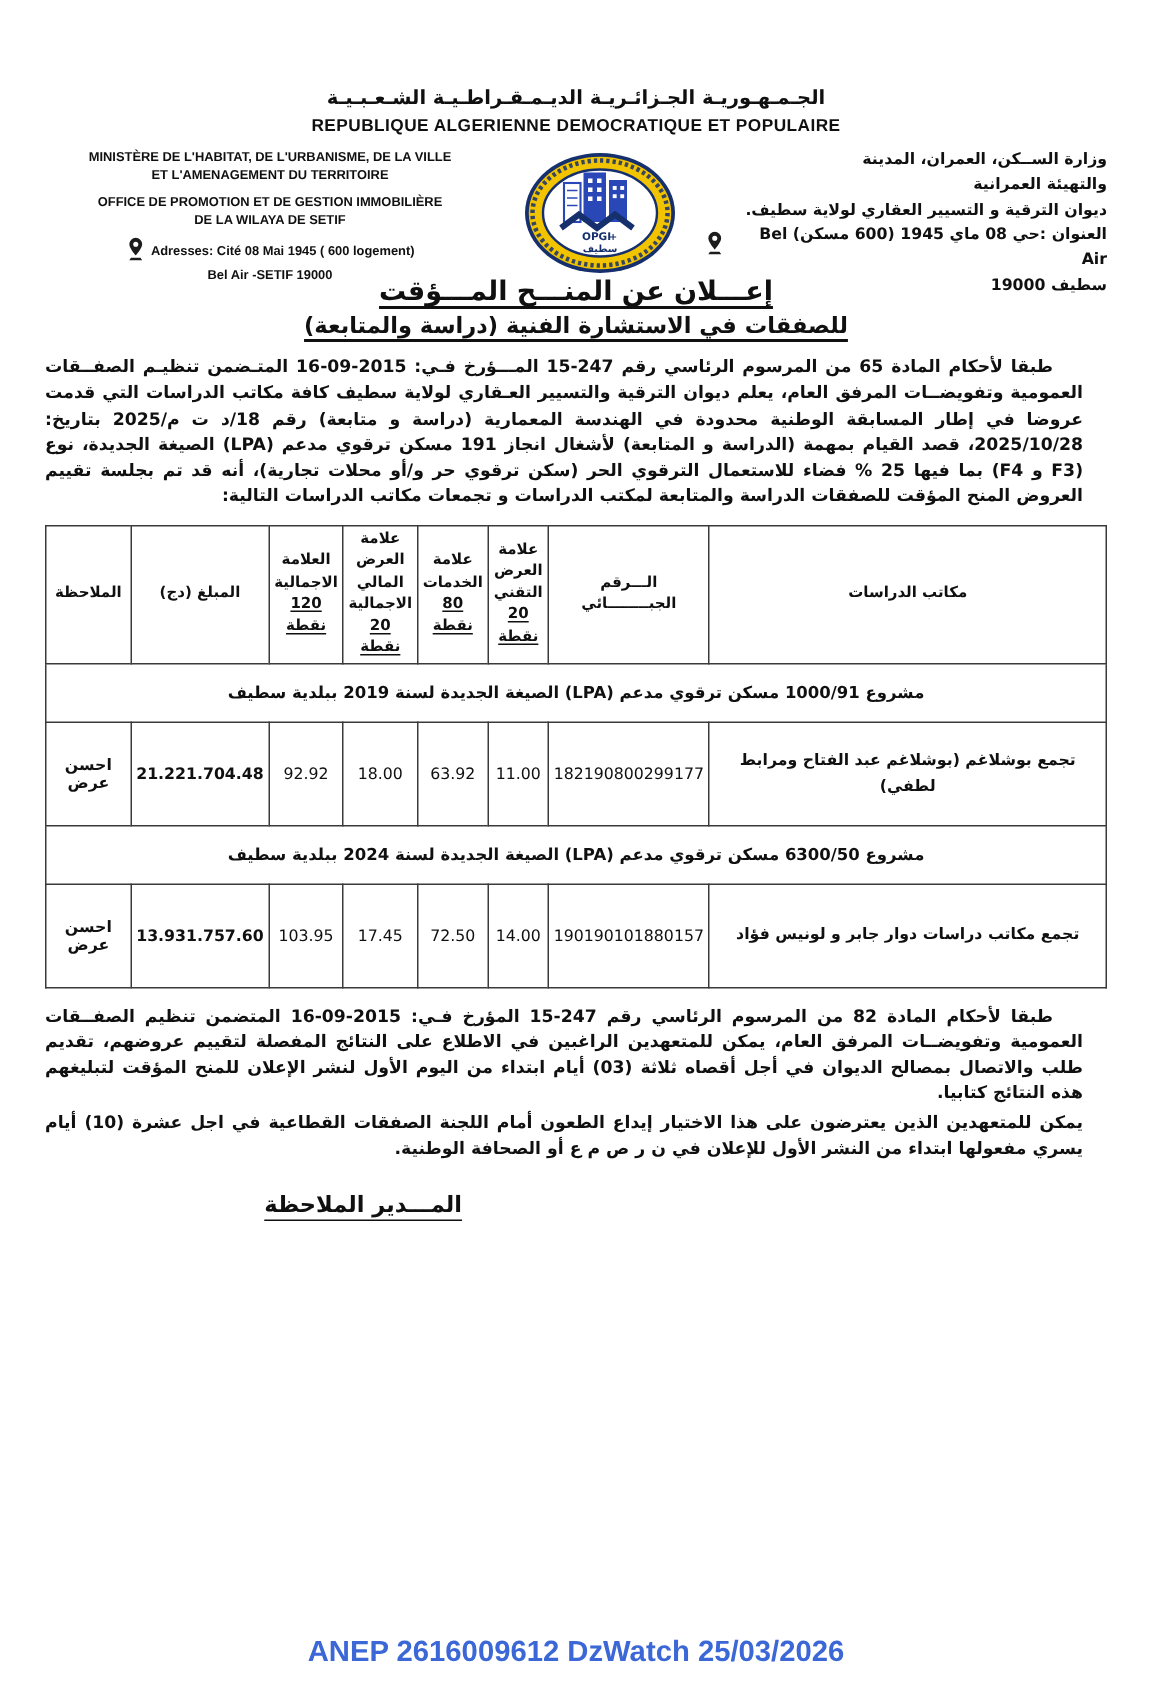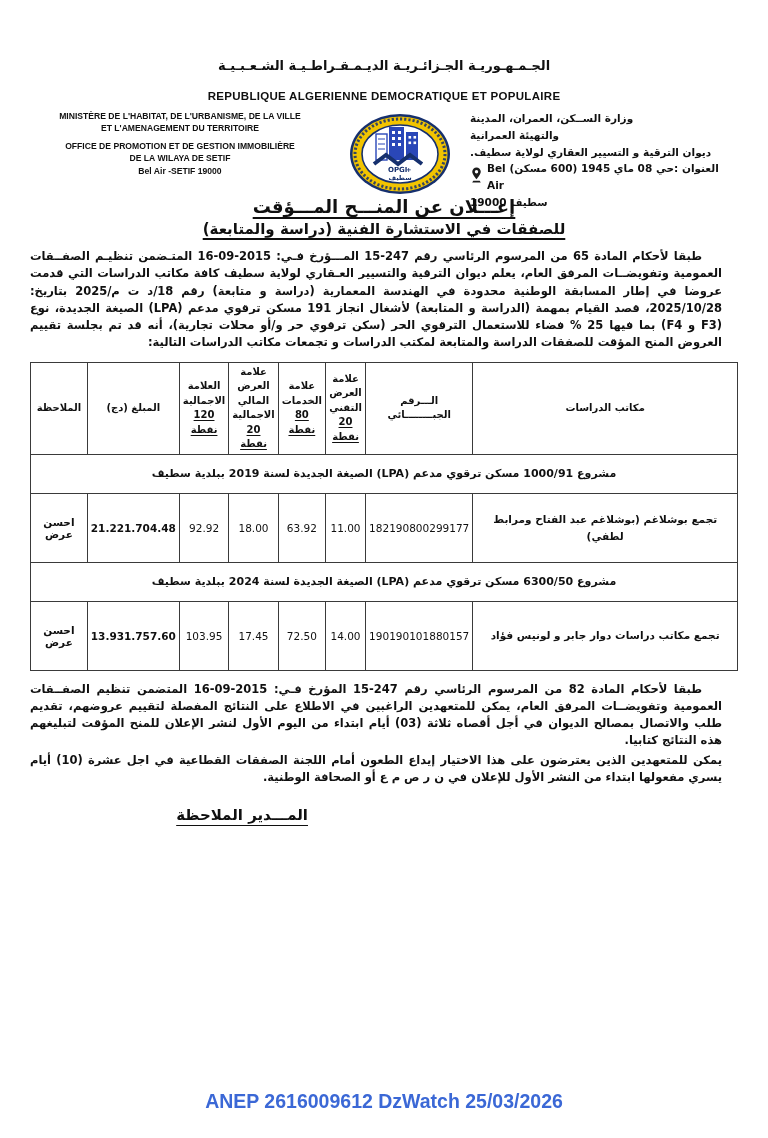--- a/index.html
+++ b/index.html
@@ -5,27 +5,27 @@
   html,body{margin:0;padding:0;background:#fff;}
   body{
     width:768px;height:1138px;position:relative;overflow:hidden;
     font-family:"DejaVu Sans",sans-serif;color:#101010;direction:rtl;
   }
   .page{padding:58px 30px 0 30px;}
 
   
   .rep-ar{text-align:center;font-weight:bold;font-size:13px;letter-spacing:.5px;}
   .rep-fr{text-align:center;font-weight:bold;font-size:11.5px;letter-spacing:.3px;
-          font-family:"Liberation Sans",sans-serif;margin-top:17px;}
+          font-family:"Liberation Sans",sans-serif;margin-top:5px;}
   .head-row{direction:ltr;display:flex;justify-content:space-between;align-items:flex-start;
             margin-top:8px;height:86px;}
   .fr-block{width:300px;text-align:center;font-family:"Liberation Sans",sans-serif;
             font-weight:bold;font-size:8.6px;line-height:1.45;direction:ltr;}
   .fr-block .grp{margin-top:5px;}
-  .ar-block{width:268px;text-align:left;font-weight:bold;font-size:10.5px;line-height:1.6;direction:rtl;}
+  .ar-block{width:268px;text-align:right;font-weight:bold;font-size:10.5px;line-height:1.6;direction:rtl;}
   .addr-line{display:flex;align-items:center;justify-content:center;gap:4px;}
   .pin{flex:0 0 auto;}
   .logo-wrap{width:110px;display:flex;justify-content:center;margin-top:2px;}
 
   
   .title-1{text-align:center;font-size:18px;font-weight:bold;}
   .title-2{margin-top:3px;text-align:center;font-size:15px;font-weight:bold;}
   .uline{text-decoration:underline;text-underline-offset:4px;text-decoration-thickness:1.5px;}
 
   
@@ -59,20 +59,29 @@
   <div class="rep-ar">الجـمـهـوريـة الجـزائـريـة الديـمـقـراطـيـة الشـعـبـيـة</div>
   <div class="rep-fr">REPUBLIQUE ALGERIENNE DEMOCRATIQUE ET POPULAIRE</div>
 
   <div class="head-row">
 
     <div class="fr-block">
       <div>MINISTÈRE DE L'HABITAT, DE L'URBANISME, DE LA VILLE</div>
       <div>ET L'AMENAGEMENT DU TERRITOIRE</div>
       <div class="grp">OFFICE DE PROMOTION ET DE GESTION IMMOBILIÈRE</div>
       <div>DE LA WILAYA DE SETIF</div>
+      <div class="grp addr-line">
+        <span class="pin">
+          <svg width="13" height="16" viewBox="0 0 24 30">
+              <path fill="#1c1c1c" d="M12 1a8 8 0 0 0-8 8c0 5.2 8 14 8 14s8-8.8 8-14a8 8 0 0 0-8-8zm0 11.2A3.2 3.2 0 1 1 12 5.8a3.2 3.2 0 0 1 0 6.4z"></path>
+              <path fill="#1c1c1c" d="M6 26h12l2 3H4z"></path>
+            </svg>
+        </span>
+        <span>Adresses: Cité 08 Mai 1945 ( 600 logement)</span>
+      </div>
       <div>Bel Air -SETIF 19000</div>
     </div>
 
     <div class="logo-wrap">
       <svg width="104" height="84" viewBox="0 0 104 84">
         <ellipse cx="52" cy="42" rx="50" ry="40" fill="#16306e"></ellipse>
         <ellipse cx="52" cy="42" rx="47.5" ry="37.5" fill="#f2c400"></ellipse>
         <ellipse cx="52" cy="42" rx="38" ry="29" fill="#ffffff" stroke="#16306e" stroke-width="1.6"></ellipse>
         <path d="M52 7 a45 35 0 0 1 0 70 a45 35 0 0 1 0 -70" fill="none" stroke="#16306e" stroke-width="3" stroke-dasharray="2.2 2" opacity="0.85"></path>
         <rect x="28" y="22" width="11" height="26" fill="#ffffff" stroke="#2a47b8" stroke-width="1.4"></rect>

